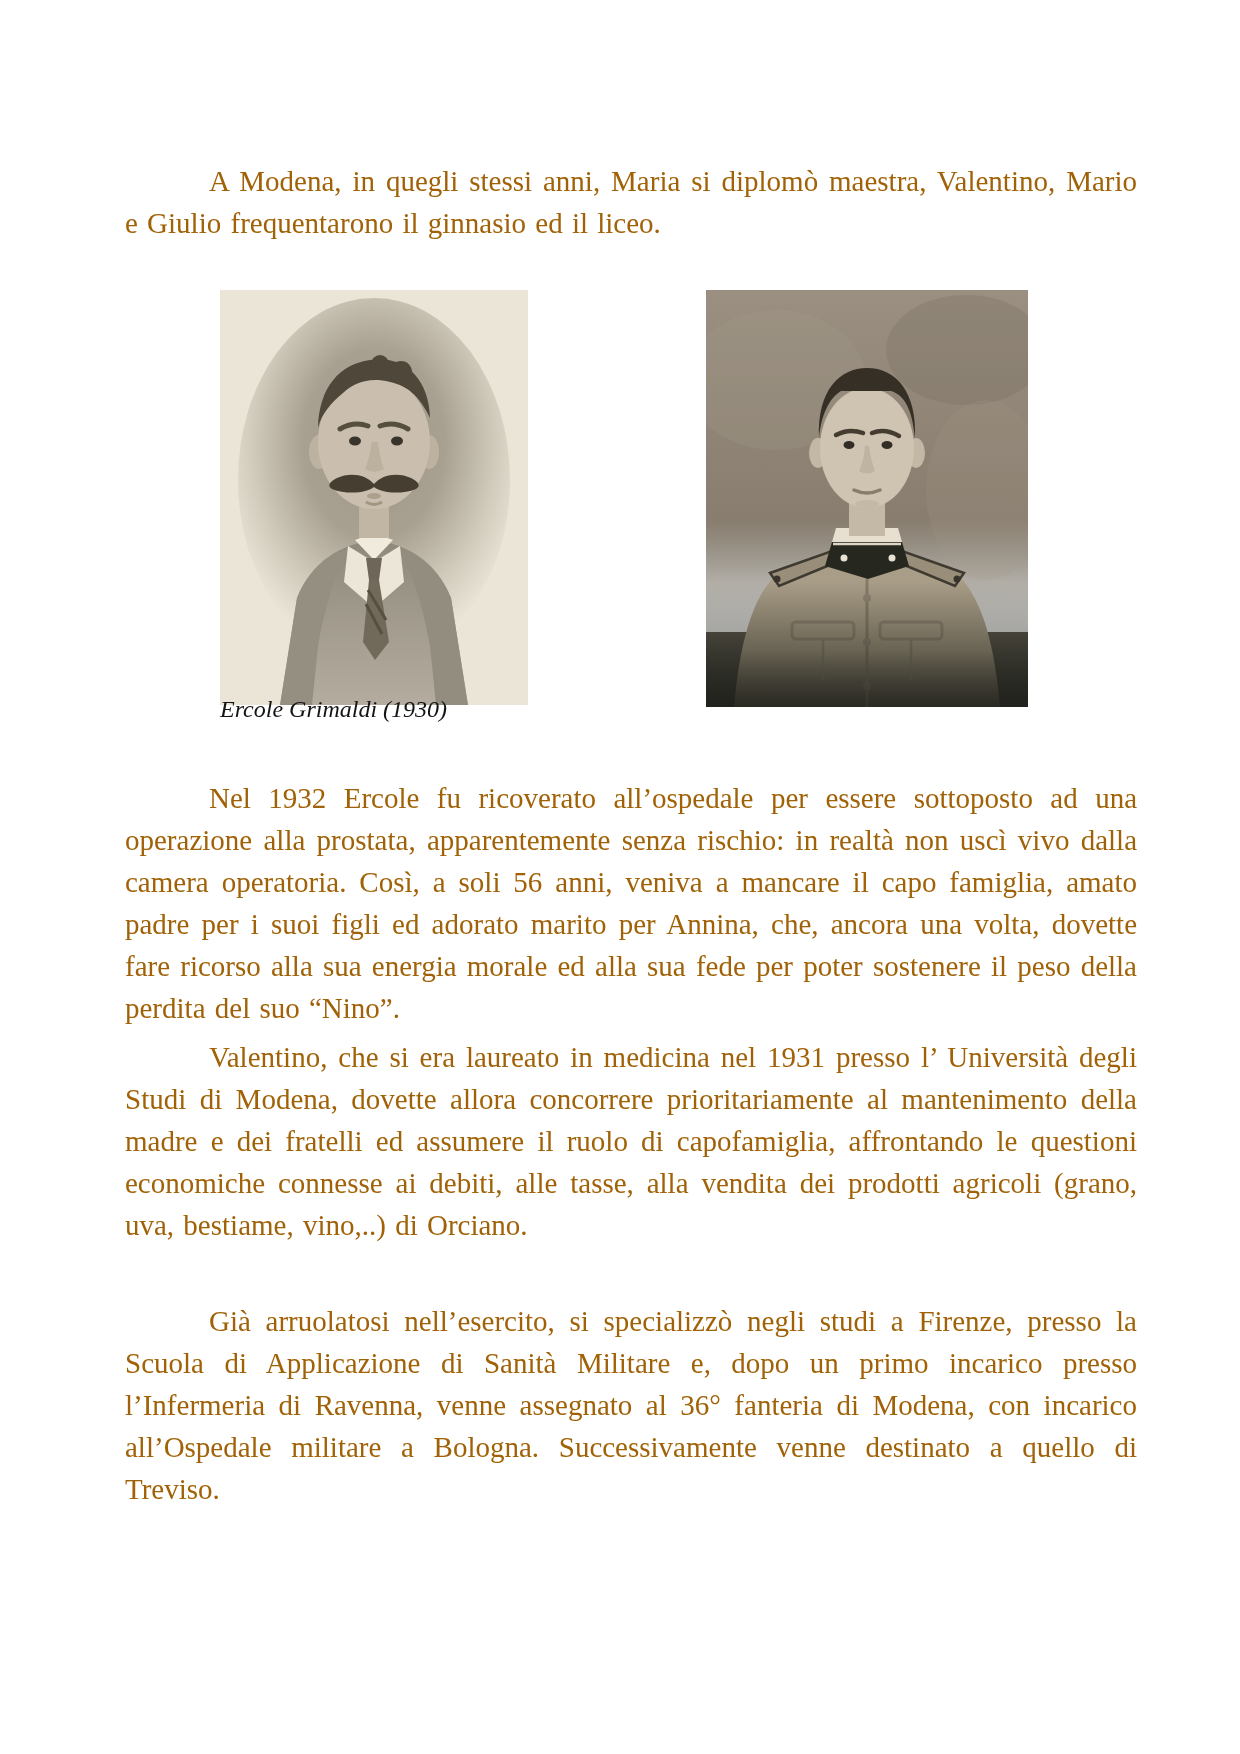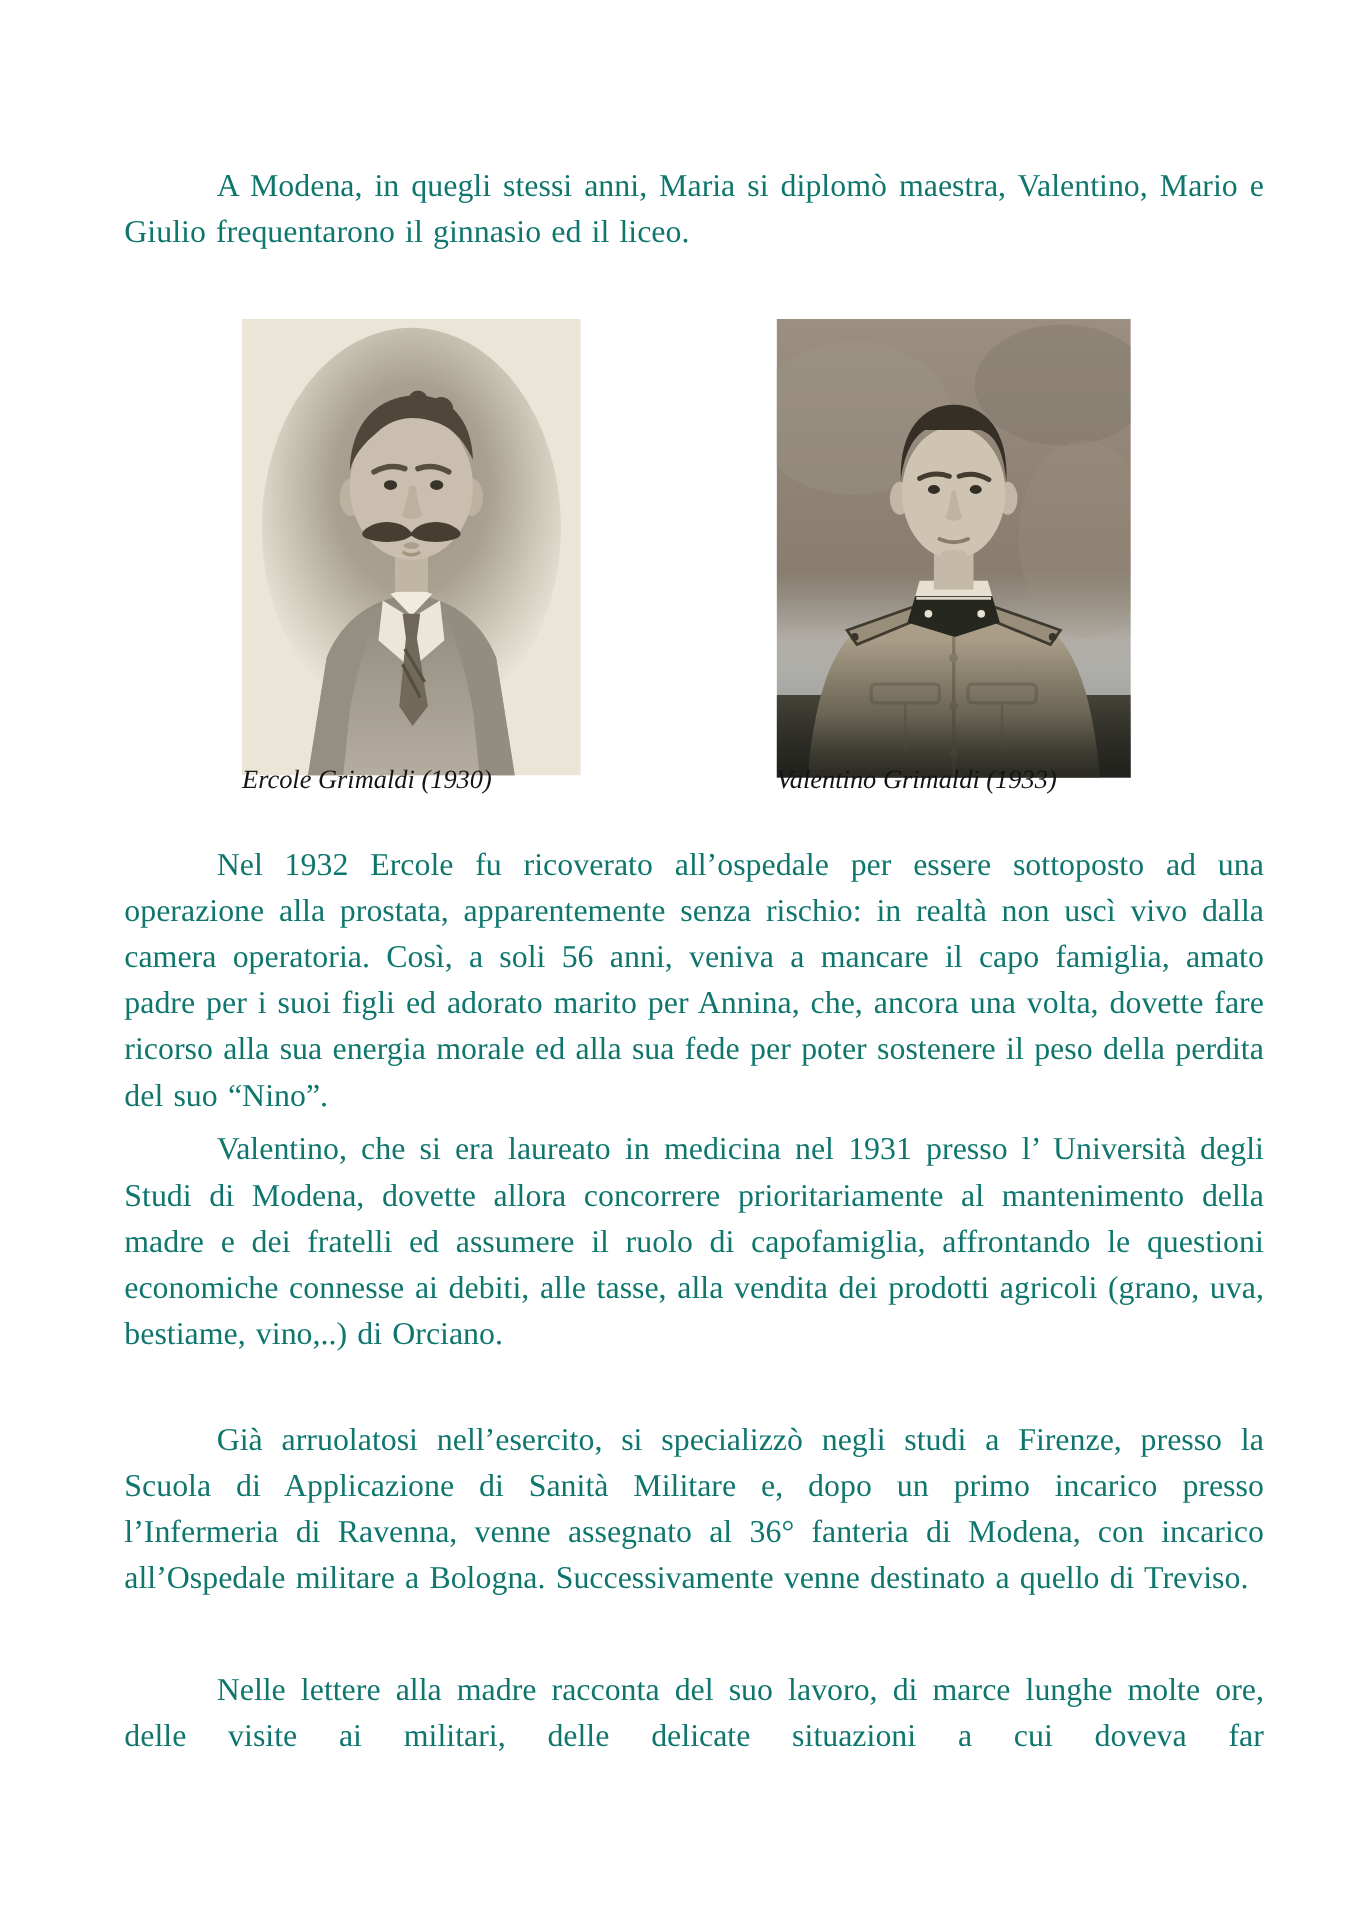--- a/index.html
+++ b/index.html
@@ -16,26 +16,26 @@
     color: #0e0e0e;
   }
   .page {
     position: absolute;
     inset: 0;
   }
   p.body-par {
     position: absolute;
     left: 113px;
     right: 91px;
-    margin: 0;
+    margin: 12px;
     font-size: 29px;
     line-height: 42px;
     text-align: justify;
     text-indent: 84px;
-    color: #0f766e;
+    color: #a16207;
     word-spacing: 2px;
   }
   p.justify-last {
     text-align-last: justify;
   }
   .photo {
     position: absolute;
     top: 290px;
     display: block;
   }
@@ -191,24 +191,22 @@
 
       <path d="M148 200 q13 6 26 0" stroke="#8a7c6a" stroke-width="3.5" fill="none" stroke-linecap="round"></path>
       <ellipse cx="161" cy="214" rx="12" ry="4" fill="#bdb2a0" opacity="0.6"></ellipse>
 
       <rect y="292" width="322" height="125" fill="url(#darkBot)"></rect>
     </svg>
   </figure>
 
   <div class="caption" id="caption-ercole">Ercole Grimaldi (1930)</div>
 
-  <div class="caption" id="caption-valentino">Valentino Grimaldi (1933)</div>
 
   <p class="body-par" style="top:765px">Nel 1932 Ercole fu ricoverato all’ospedale per essere sottoposto ad una operazione alla prostata, apparentemente senza rischio: in realtà non uscì vivo dalla camera operatoria. Così, a soli 56 anni, veniva a mancare il capo famiglia, amato padre per i suoi figli ed adorato marito per Annina, che, ancora una volta, dovette fare ricorso alla sua energia morale ed alla sua fede per poter sostenere il peso della perdita del suo “Nino”.</p>
 
   <p class="body-par" style="top:1024px">Valentino, che si era laureato in medicina nel 1931 presso l’ Università degli Studi di Modena, dovette allora concorrere prioritariamente al mantenimento della madre e dei fratelli ed assumere il ruolo di capofamiglia, affrontando le questioni economiche connesse ai debiti, alle tasse, alla vendita dei prodotti agricoli (grano, uva, bestiame, vino,..) di Orciano.</p>
 
   <p class="body-par" style="top:1288px">Già arruolatosi nell’esercito, si specializzò negli studi a Firenze, presso la Scuola di Applicazione di Sanità Militare e, dopo un primo incarico presso l’Infermeria di Ravenna, venne assegnato al 36° fanteria di Modena, con incarico all’Ospedale militare a Bologna. Successivamente venne destinato a quello di Treviso.</p>
 
-  <p class="body-par justify-last" style="top:1515px">Nelle lettere alla madre racconta del suo lavoro, di marce lunghe molte ore, delle visite ai militari, delle delicate situazioni a cui doveva far</p>
 
 
 </div>
 
 </body></html>

